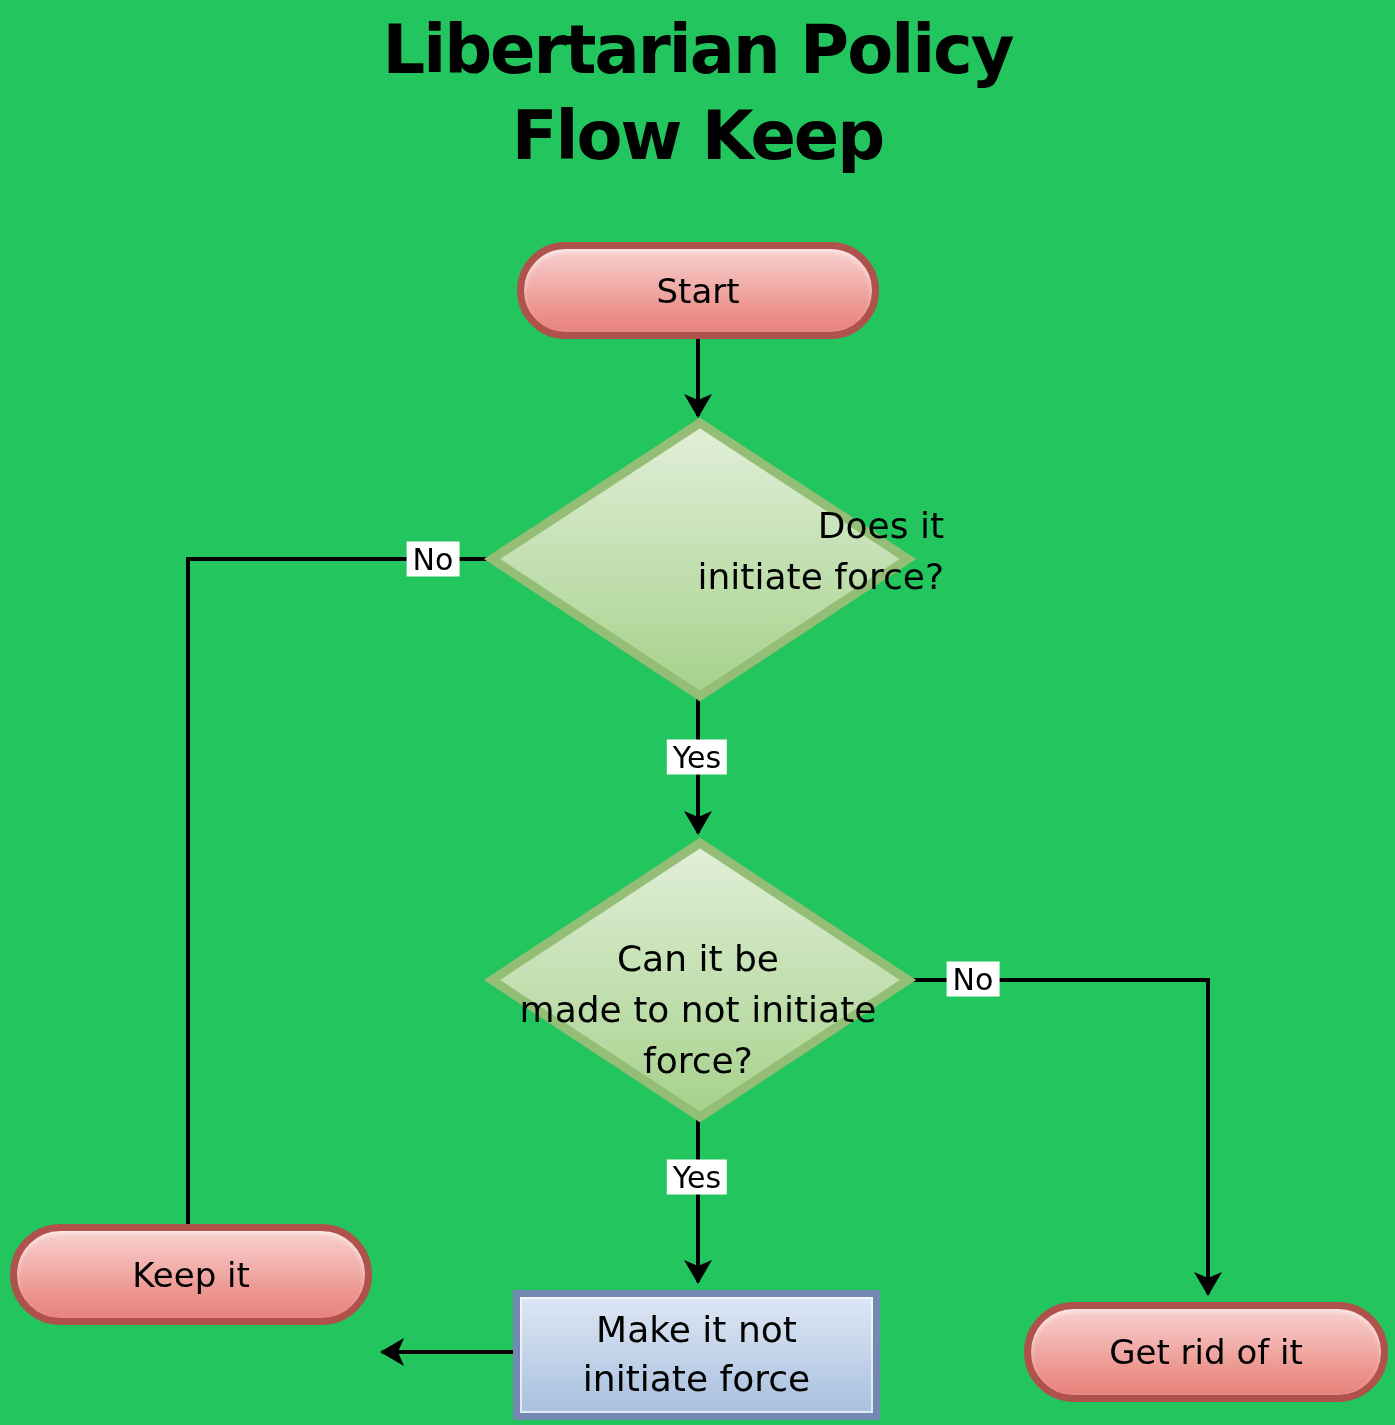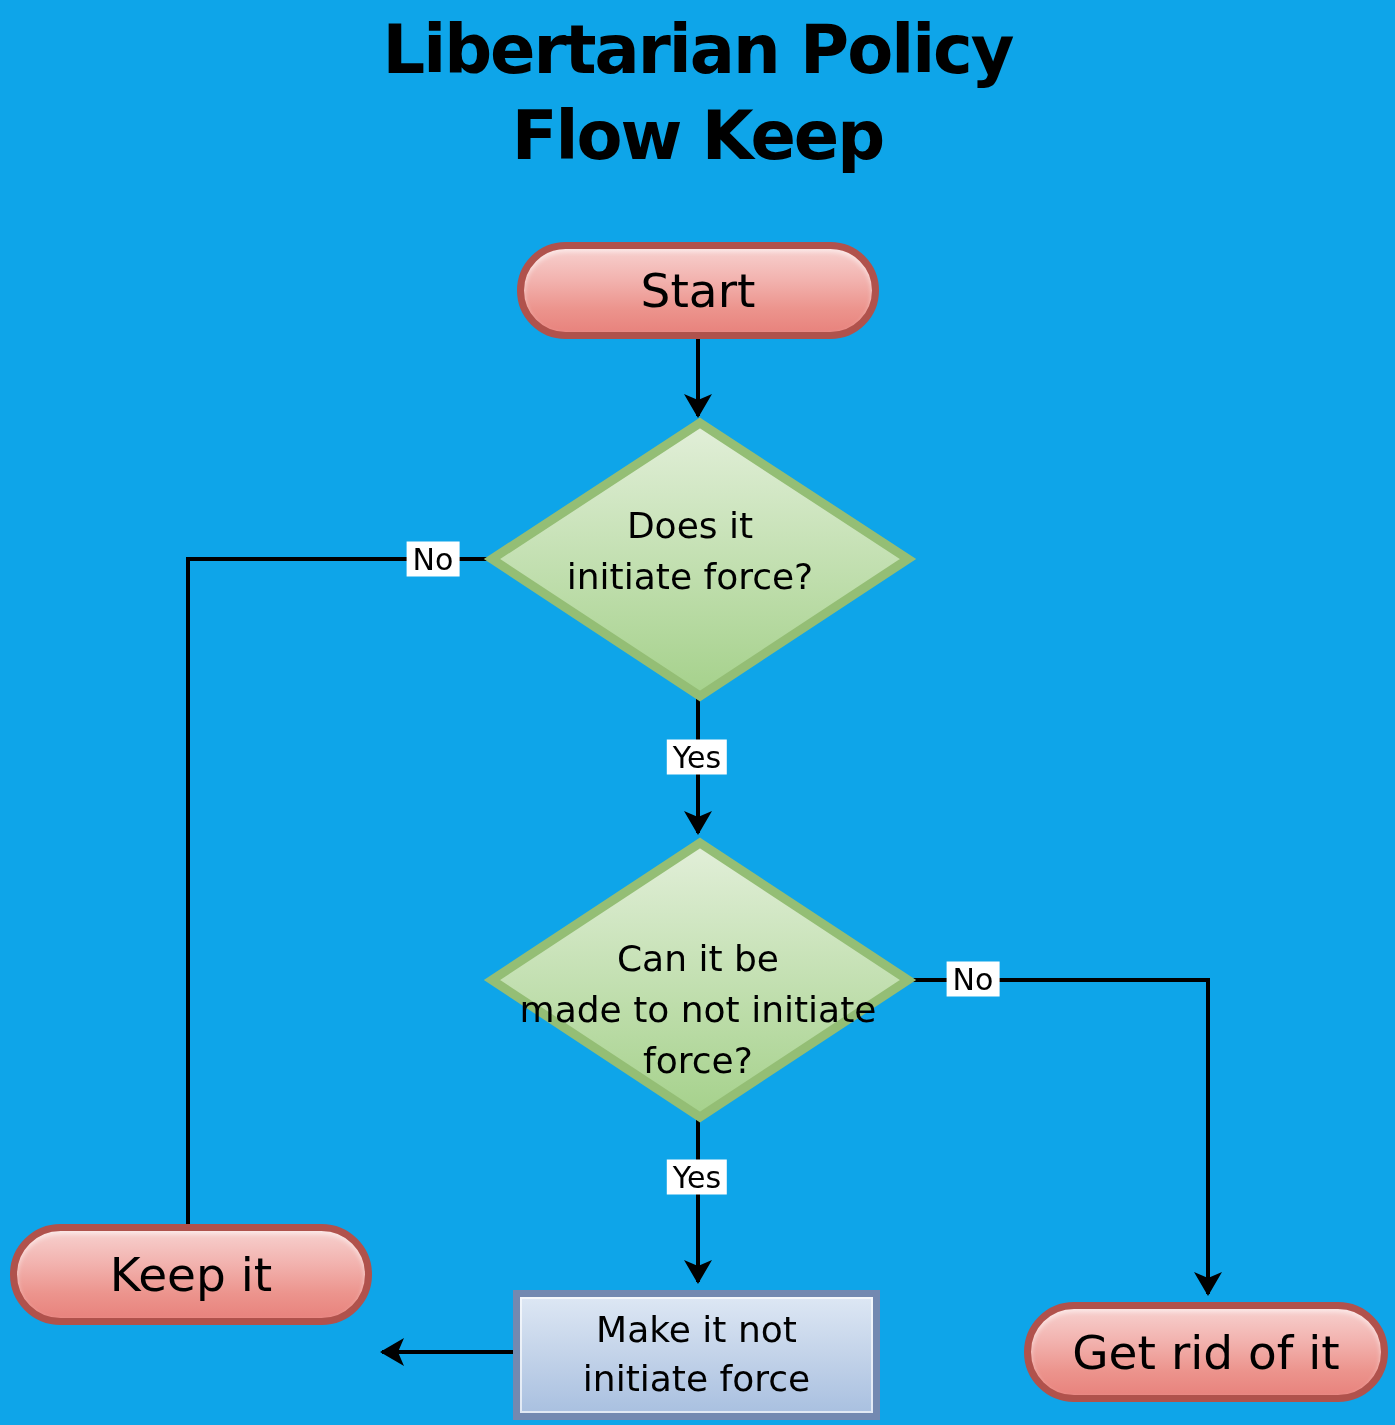--- a/index.html
+++ b/index.html
@@ -1,20 +1,20 @@
 <!DOCTYPE html>
 <html><head>
 <meta charset="utf-8">
 <style>
   html, body { margin: 0; padding: 0; background: #ffffff; }
   #canvas {
     position: relative;
     width: 1395px;
     height: 1425px;
-    background: #0ea5e9;
+    background: #22c55e;
     font-family: "DejaVu Sans", "Liberation Sans", sans-serif;
     overflow: hidden;
   }
   
   .title {
     position: absolute;
     top: 8px; left: 0; width: 100%;
     text-align: center;
     font-size: 67px;
     font-weight: bold;
@@ -31,37 +31,37 @@
   }
   
   .pill {
     position: absolute;
     box-sizing: border-box;
     border: 7px solid #b0524c;
     border-radius: 52px;
     background: linear-gradient(180deg, #f7d0ce 0%, #f2b2ae 38%, #ec948d 72%, #e8837d 100%);
     box-shadow: inset 0 3px 5px rgba(255,255,255,0.55);
     display: flex; align-items: center; justify-content: center;
-    font-size: 47px;
+    font-size: 34px;
     color: #000;
     z-index: 2;
   }
   #node-start  { left: 517px; top: 242px; width: 362px; height: 97px; }
   #node-keep   { left: 10px;  top: 1224px; width: 362px; height: 101px; }
   #node-discard{ left: 1024px; top: 1302px; width: 364px; height: 100px; }
   
   .diamond-text {
     position: absolute;
     text-align: center;
     font-size: 36px;
     line-height: 1.42;
     color: #000;
     z-index: 2;
   }
-  #decision1-text { left: 460px; top: 500px;  width: 460px; }
+  #decision1-text { left: 484px; top: 500px;  width: 460px; text-align: right; }
   #decision2-text { left: 458px; top: 933px;  width: 480px; }
   
   .process {
     position: absolute;
     box-sizing: border-box;
     left: 513px; top: 1290px; width: 367px; height: 130px;
     border: 7px solid #7389b1;
     background: linear-gradient(180deg, #dde7f4 0%, #c3d3e9 50%, #a9c0e0 100%);
     box-shadow: inset 0 0 0 2px rgba(255,255,255,0.65);
     display: flex; flex-direction: column; align-items: center; justify-content: center;

